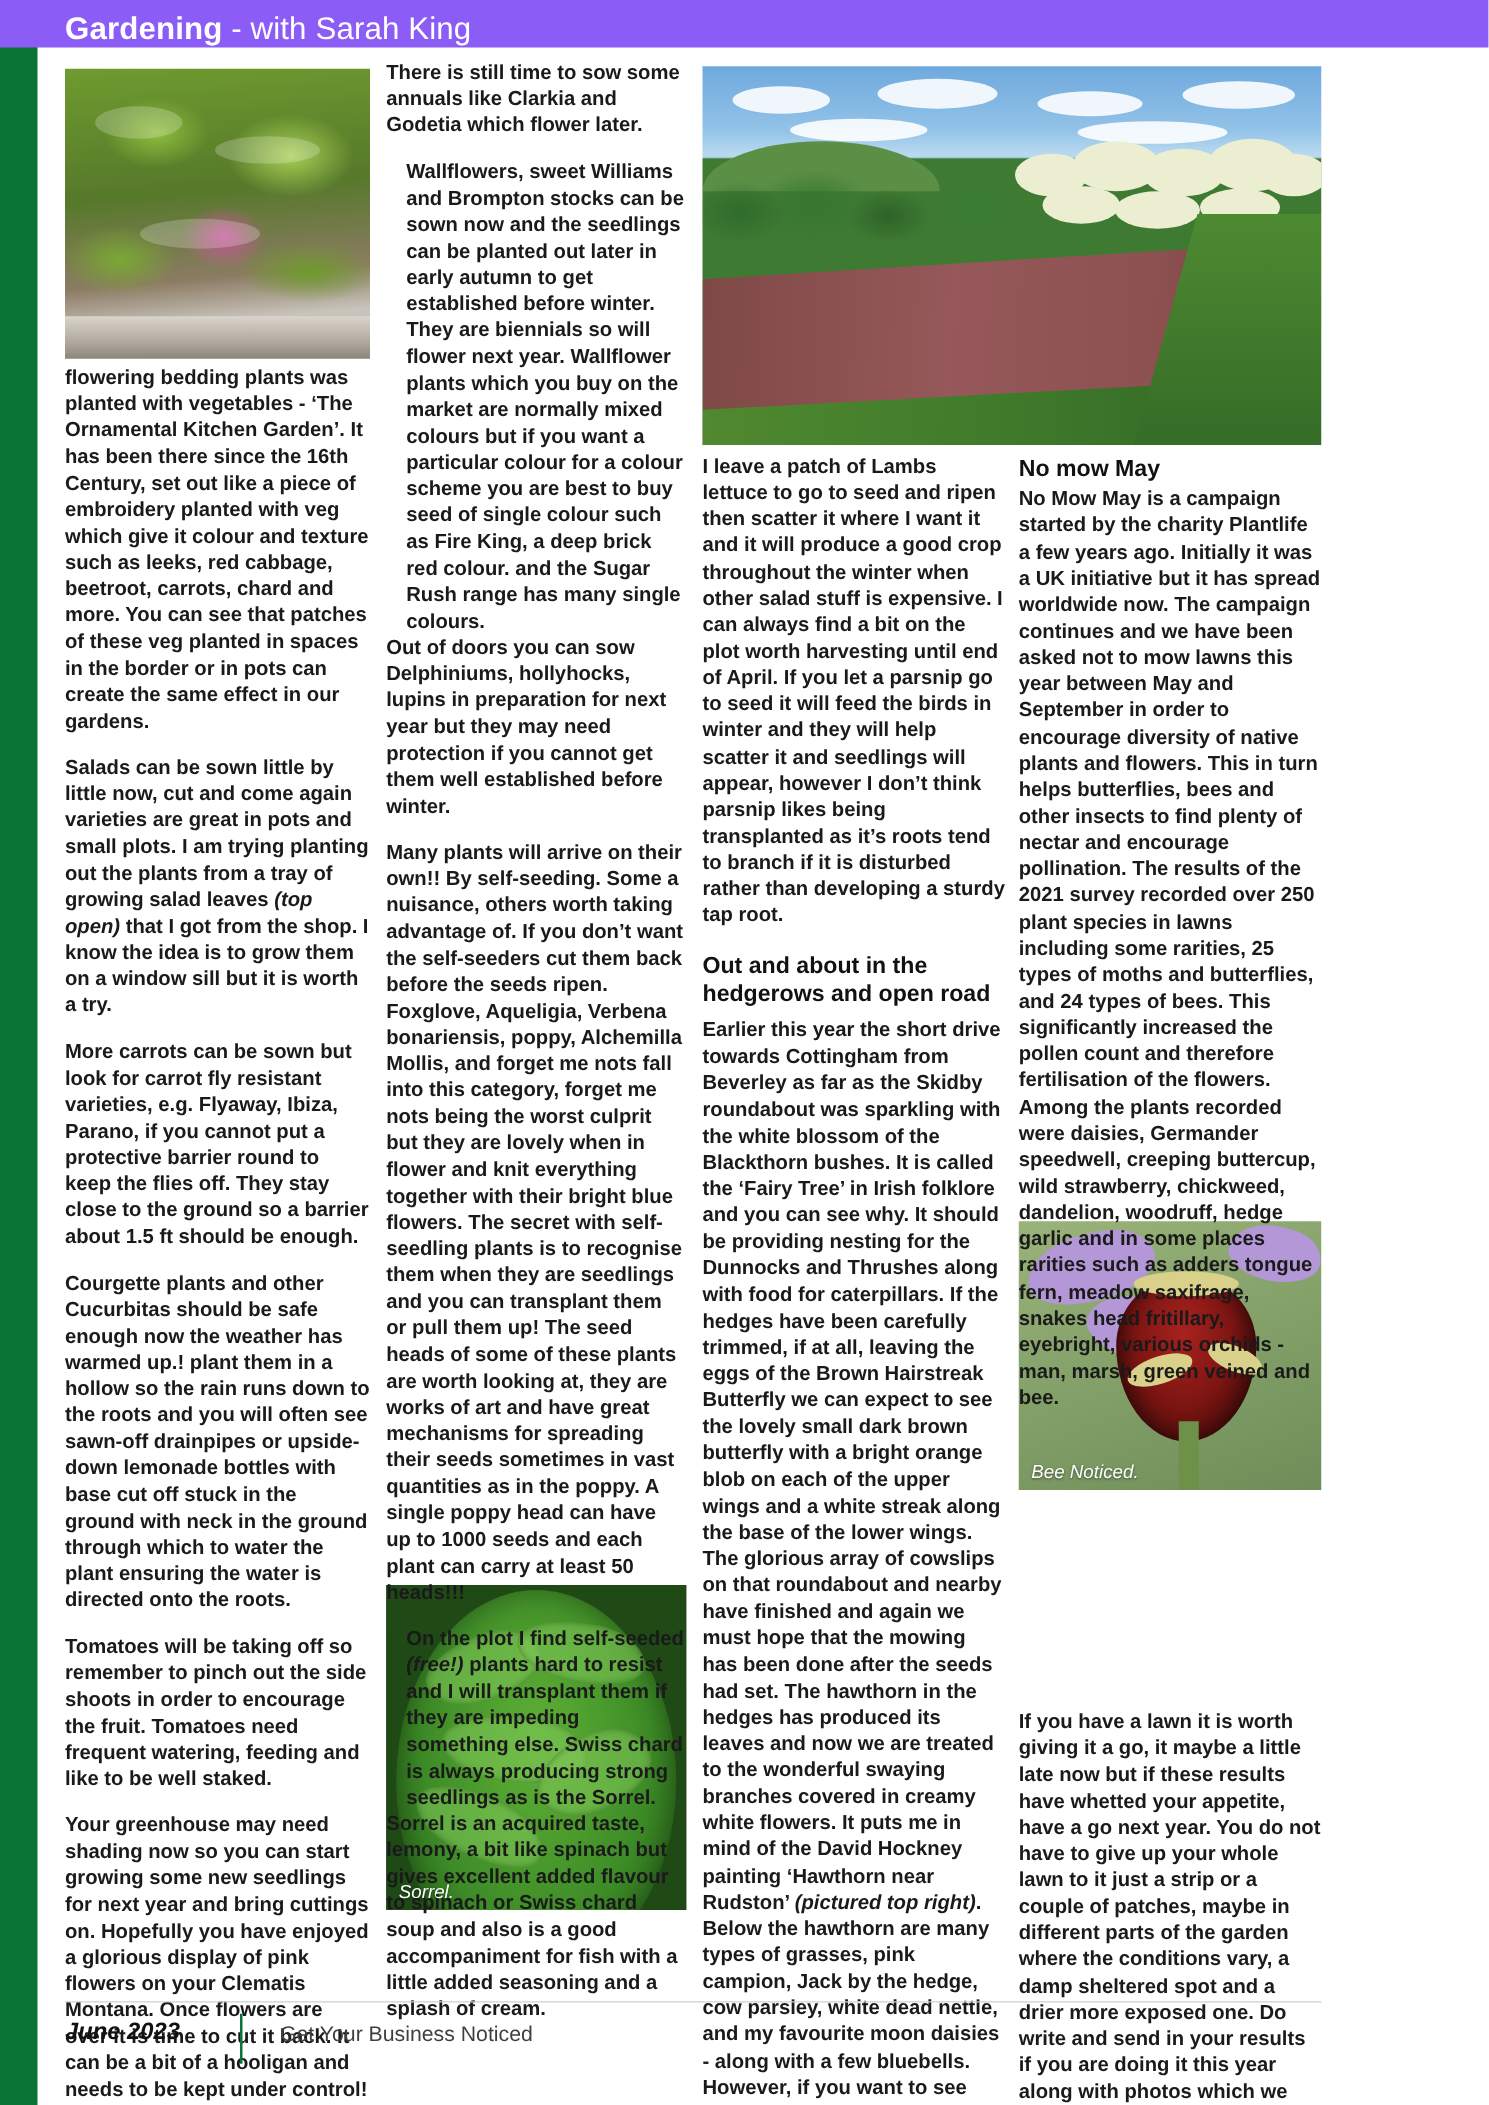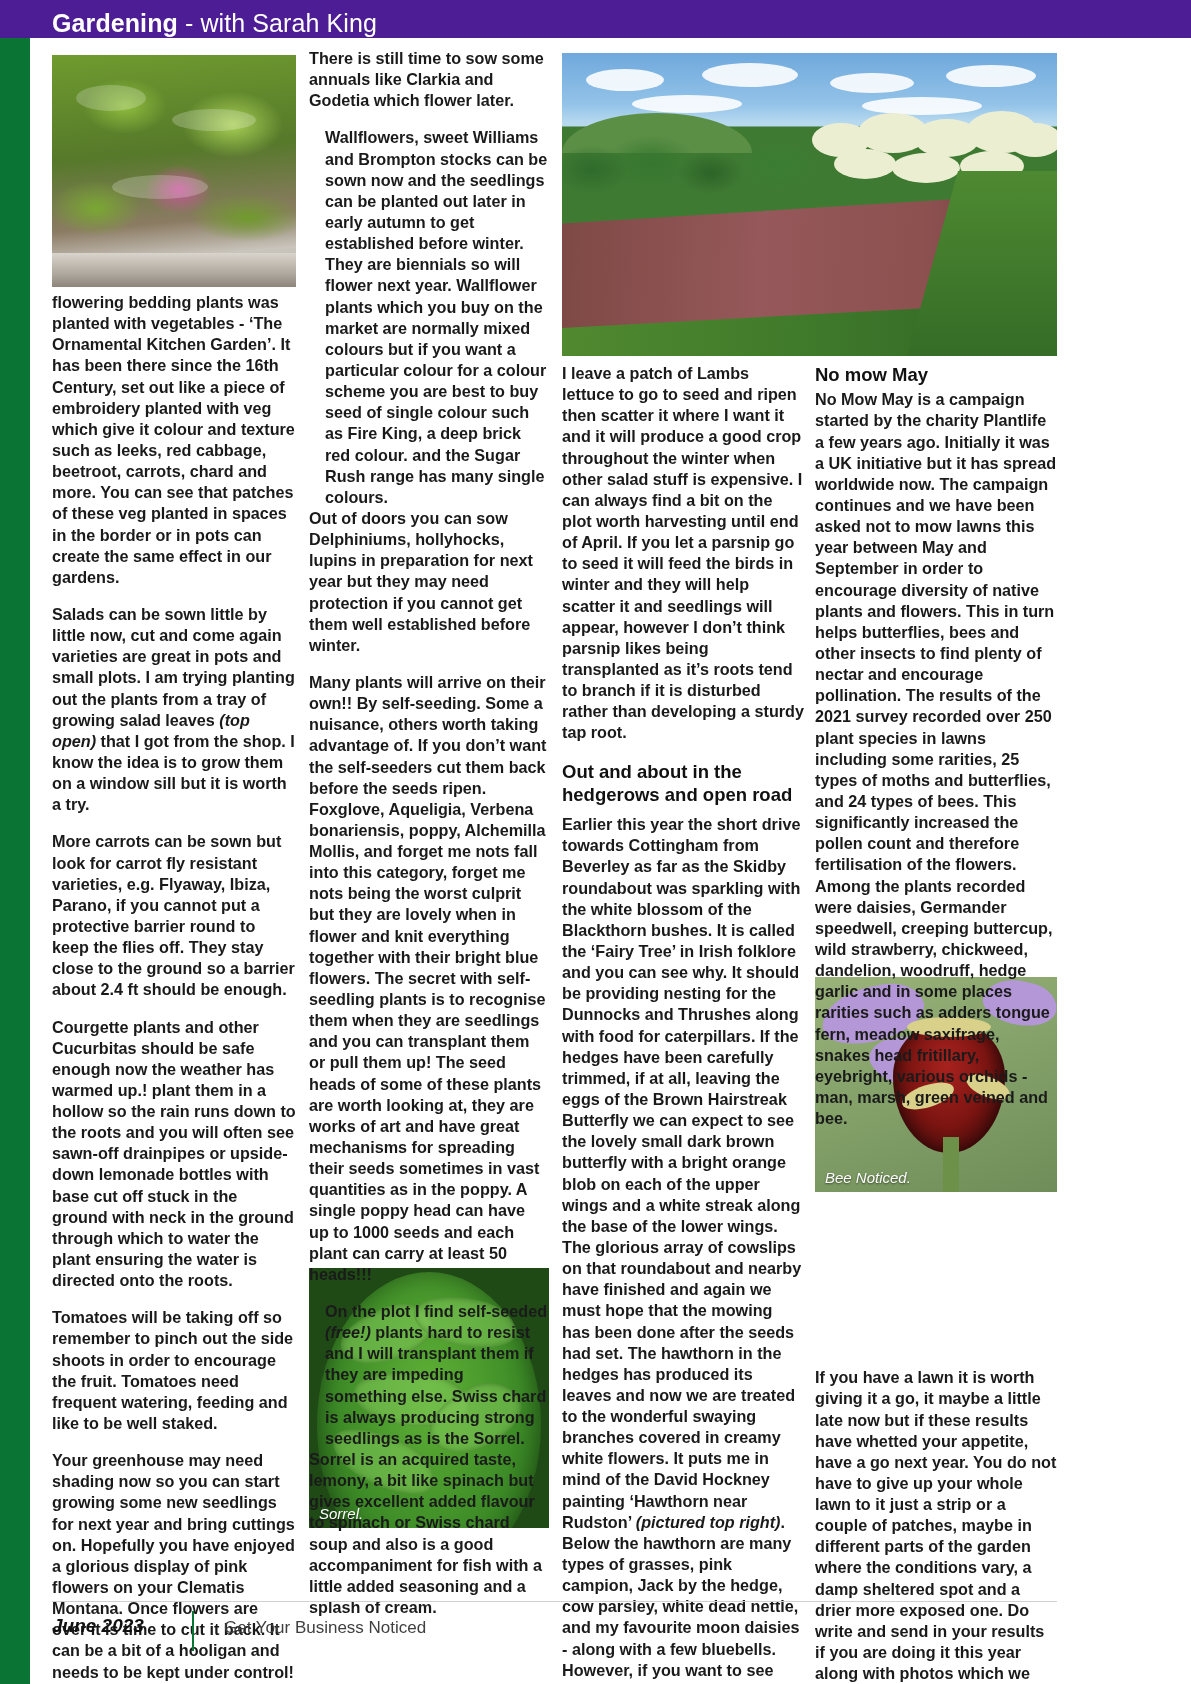--- a/index.html
+++ b/index.html
@@ -27,21 +27,21 @@
     width: 30px; height: 1684px;
     background: #0a7434;
   }
 
   
   .banner {
     position: absolute;
     left: 0; top: 0;
     width: 1191px;
     height: 38px;
-    background: #4c1d95;
+    background: #8b5cf6;
   }
   .banner-inner {
     position: absolute;
     left: 52px;
     top: 9px;
     color: #ffffff;
     font-size: 25px;
     letter-spacing: 0.1px;
     white-space: nowrap;
   }
@@ -284,21 +284,21 @@
     <div class="band" style="left:92px;top:40px;width:84px;height:20px;"></div>
     <div class="band" style="left:86px;top:108px;width:54px;height:22px;transform:rotate(-18deg);"></div>
     <div class="band" style="left:150px;top:100px;width:46px;height:20px;transform:rotate(22deg);"></div>
     <div class="stem"></div>
     <div class="caption">Bee Noticed.</div>
   </div>
 
   <div class="col col1">
     <p>flowering bedding plants was planted with vegetables - ‘The Ornamental Kitchen Garden’. It has been there since the 16th Century, set out like a piece of embroidery planted with veg which give it colour and texture such as leeks, red cabbage, beetroot, carrots, chard and more. You can see that patches of these veg planted in spaces in the border or in pots can create the same effect in our gardens.</p>
     <p>Salads can be sown little by little now, cut and come again varieties are great in pots and small plots. I am trying planting out the plants from a tray of growing salad leaves <em>(top open)</em> that I got from the shop. I know the idea is to grow them on a window sill but it is worth a try.</p>
-    <p>More carrots can be sown but look for carrot fly resistant varieties, e.g. Flyaway, Ibiza, Parano, if you cannot put a protective barrier round to keep the flies off. They stay close to the ground so a barrier about 2.4 ft should be enough.</p>
+    <p>More carrots can be sown but look for carrot fly resistant varieties, e.g. Flyaway, Ibiza, Parano, if you cannot put a protective barrier round to keep the flies off. They stay close to the ground so a barrier about 1.5 ft should be enough.</p>
     <p>Courgette plants and other Cucurbitas should be safe enough now the weather has warmed up.! plant them in a hollow so the rain runs down to the roots and you will often see sawn-off drainpipes or upside-down lemonade bottles with base cut off stuck in the ground with neck in the ground through which to water the plant ensuring the water is directed onto the roots.</p>
     <p>Tomatoes will be taking off so remember to pinch out the side shoots in order to encourage the fruit. Tomatoes need frequent watering, feeding and like to be well staked.</p>
     <p>Your greenhouse may need shading now so you can start growing some new seedlings for next year and bring cuttings on. Hopefully you have enjoyed a glorious display of pink flowers on your Clematis Montana. Once flowers are over it is time to cut it back. It can be a bit of a hooligan and needs to be kept under control! The same applies to Kerria japonica and other early flowering shrubs.</p>
   </div>
 
   <div class="col col2">
     <p>There is still time to sow some annuals like Clarkia and Godetia which flower later.</p>
     <p class="tight">Wallflowers, sweet Williams and Brompton stocks can be sown now and the seedlings can be planted out later in early autumn to get established before winter. They are biennials so will flower next year. Wallflower plants which you buy on the market are normally mixed colours but if you want a particular colour for a colour scheme you are best to buy seed of single colour such as Fire King, a deep brick red colour. and the Sugar Rush range has many single colours.</p>
     <p>Out of doors you can sow Delphiniums, hollyhocks, lupins in preparation for next year but they may need protection if you cannot get them well established before winter.</p>
     <p>Many plants will arrive on their own!! By self-seeding. Some a nuisance, others worth taking advantage of. If you don’t want the self-seeders cut them back before the seeds ripen. Foxglove, Aqueligia, Verbena bonariensis, poppy, Alchemilla Mollis, and forget me nots fall into this category, forget me nots being the worst culprit but they are lovely when in flower and knit everything together with their bright blue flowers. The secret with self-seedling plants is to recognise them when they are seedlings and you can transplant them or pull them up! The seed heads of some of these plants are worth looking at, they are works of art and have great mechanisms for spreading their seeds sometimes in vast quantities as in the poppy. A single poppy head can have up to 1000 seeds and each plant can carry at least 50 heads!!!</p>

